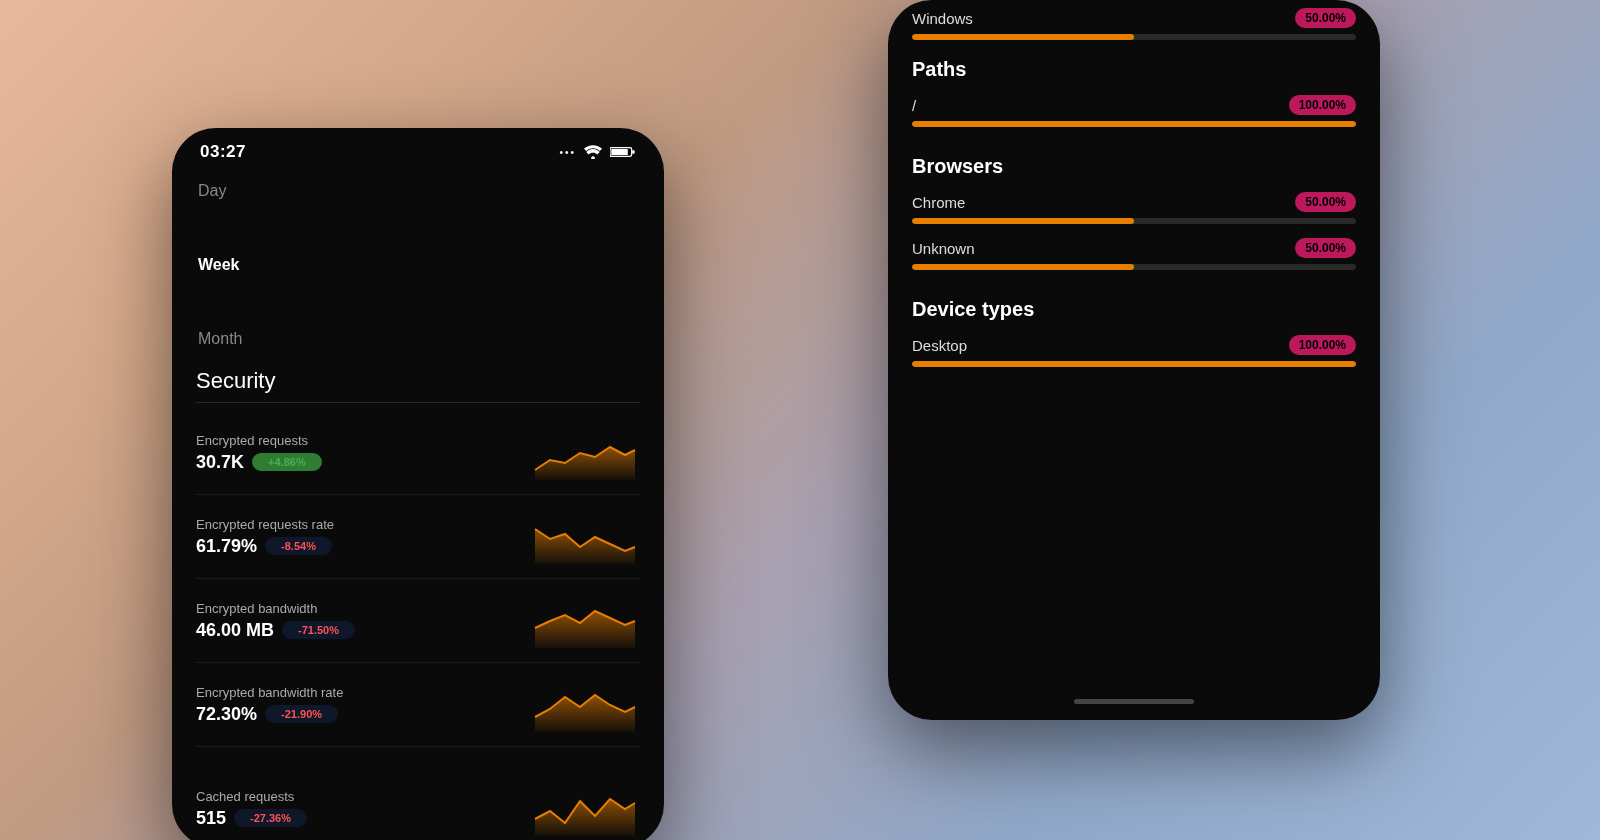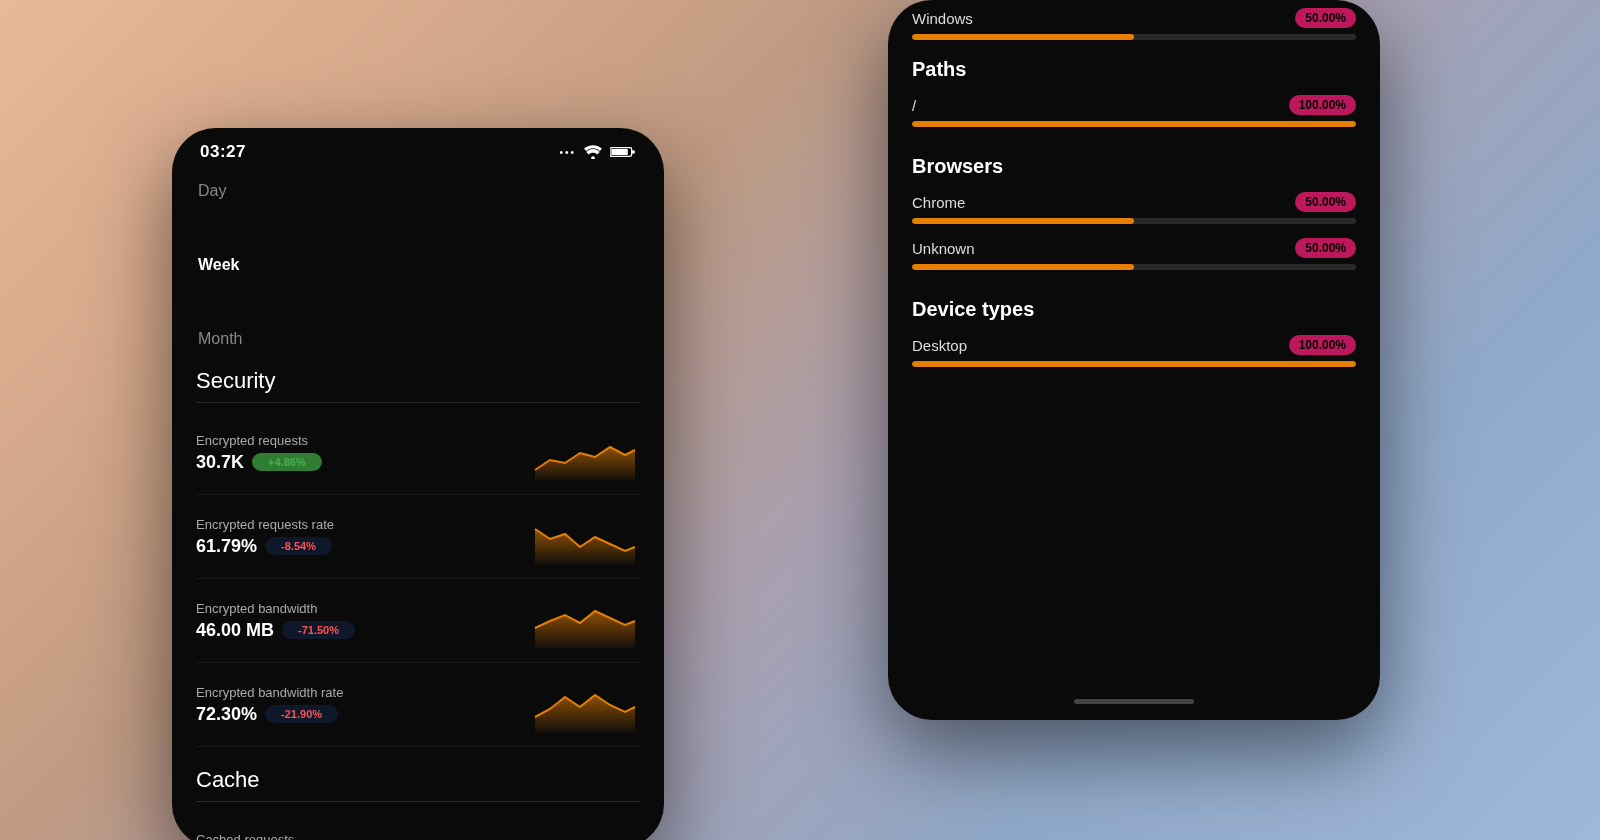--- a/index.html
+++ b/index.html
@@ -331,21 +331,20 @@
               <stop offset="100%" stop-color="#e67e00" stop-opacity="0.05"></stop>
             </linearGradient>
           </defs>
           <path d="M5,40 L20,32 L35,20 L50,30 L65,18 L80,28 L95,35 L105,30" stroke="#e67e00" stroke-width="2" fill="none"></path>
           <path d="M5,40 L20,32 L35,20 L50,30 L65,18 L80,28 L95,35 L105,30 L105,55 L5,55 Z" fill="url(#g4)"></path>
         </svg>
       </div>
     </div>
 
     <div class="stat-section">
-      <div class="section-title">Cache</div>
 
       <div class="metric-row">
         <div class="metric-left">
           <div class="metric-label">Cached requests</div>
           <div class="metric-value-row">
             <span class="metric-value">515</span>
             <span class="badge badge-red">-27.36%</span>
           </div>
         </div>
         <svg class="sparkline" viewBox="0 0 110 55" xmlns="http://www.w3.org/2000/svg">

